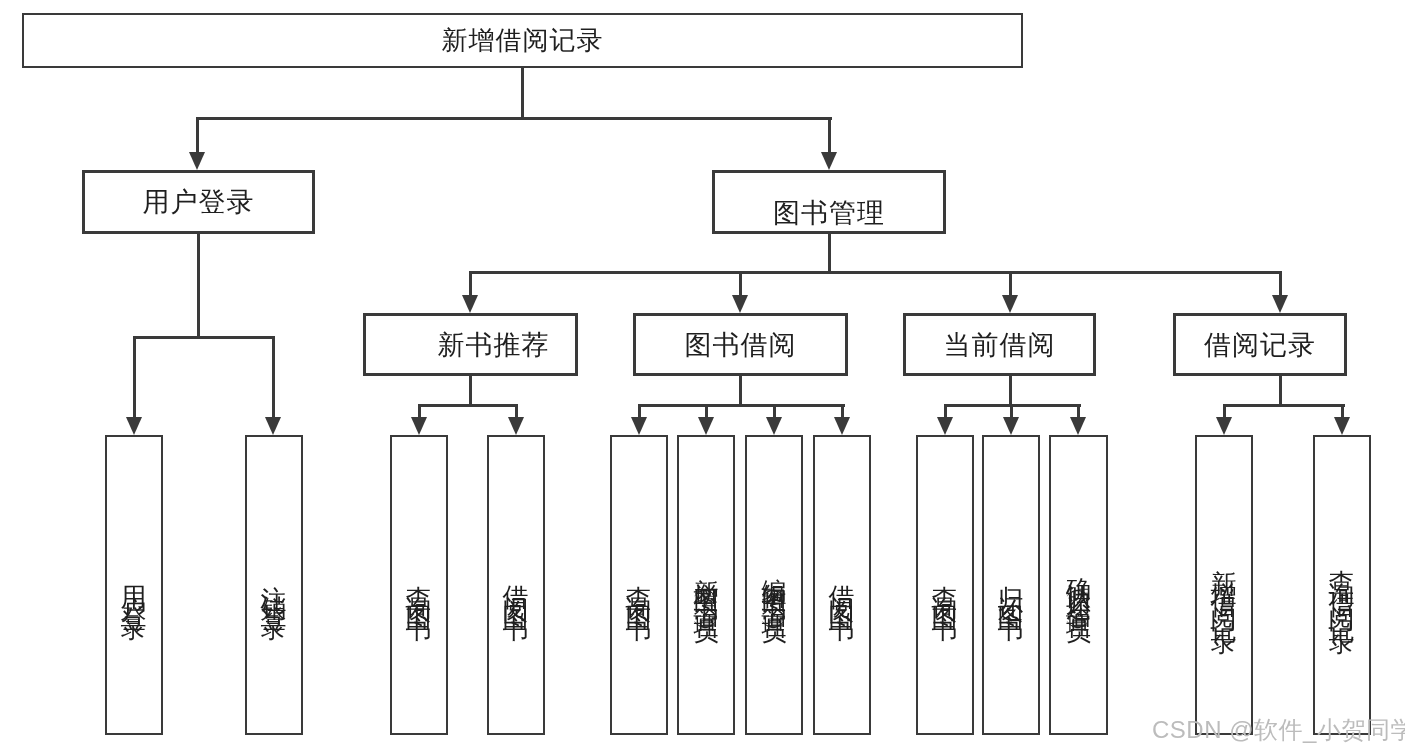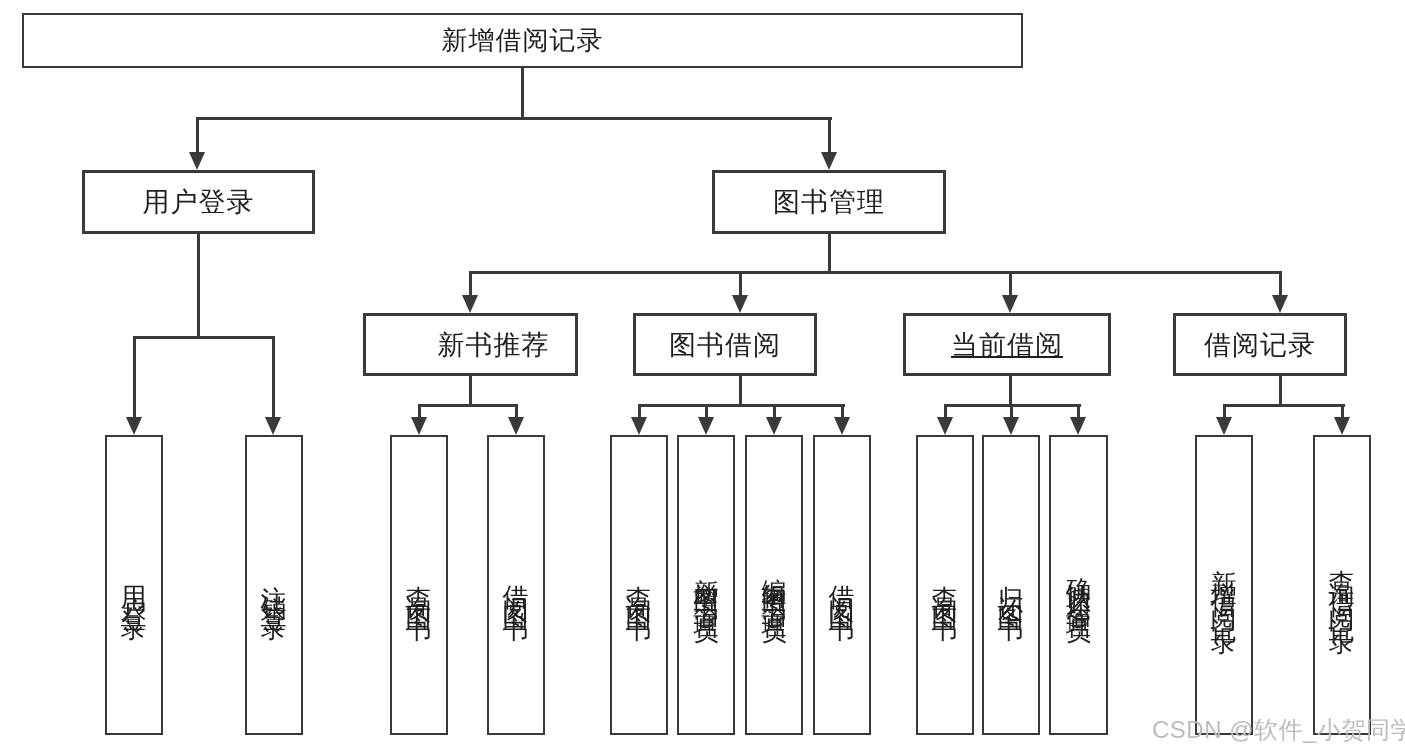--- a/index.html
+++ b/index.html
@@ -55,21 +55,21 @@
   <div class="line" style="left:521px;top:68px;width:3px;height:51px;"></div>
   <div class="line" style="left:196px;top:117px;width:636px;height:3px;"></div>
   <div class="line" style="left:196px;top:117px;width:3px;height:38px;"></div>
   <div class="arrow" style="left:189px;top:152px;"></div>
   <div class="line" style="left:828px;top:117px;width:3px;height:38px;"></div>
   <div class="arrow" style="left:821px;top:152px;"></div>
 
   <div class="box h" style="left:82px;top:170px;width:233px;height:64px;">
     <span>用户登录</span>
   </div>
-  <div class="box h" style="left:712px;top:170px;width:234px;height:64px;">
+  <div class="box h" style="left:712px;top:170px;width:234px;height:64px;align-items:flex-end;">
     <span>图书管理</span>
   </div>
 
   <div class="line" style="left:197px;top:234px;width:3px;height:104px;"></div>
   <div class="line" style="left:133px;top:336px;width:142px;height:3px;"></div>
   <div class="line" style="left:133px;top:336px;width:3px;height:83px;"></div>
   <div class="arrow" style="left:126px;top:417px;"></div>
   <div class="line" style="left:272px;top:336px;width:3px;height:83px;"></div>
   <div class="arrow" style="left:265px;top:417px;"></div>
 
@@ -80,24 +80,24 @@
   <div class="line" style="left:739px;top:271px;width:3px;height:26px;"></div>
   <div class="arrow" style="left:732px;top:295px;"></div>
   <div class="line" style="left:1009px;top:271px;width:3px;height:26px;"></div>
   <div class="arrow" style="left:1002px;top:295px;"></div>
   <div class="line" style="left:1279px;top:271px;width:3px;height:26px;"></div>
   <div class="arrow" style="left:1272px;top:295px;"></div>
 
   <div class="box h" style="left:363px;top:313px;width:215px;height:63px;padding-left:46px;">
     <span>新书推荐</span>
   </div>
-  <div class="box h" style="left:633px;top:313px;width:184px;height:63px;">
+  <div class="box h" style="left:633px;top:313px;width:215px;height:63px;">
     <span>图书借阅</span>
   </div>
-  <div class="box h" style="left:903px;top:313px;width:208px;height:63px;text-decoration:underline;">
+  <div class="box h" style="left:903px;top:313px;width:193px;height:63px;">
     <span>当前借阅</span>
   </div>
   <div class="box h" style="left:1173px;top:313px;width:174px;height:63px;">
     <span>借阅记录</span>
   </div>
 
   <div class="line" style="left:469px;top:376px;width:3px;height:31px;"></div>
   <div class="line" style="left:418px;top:404px;width:100px;height:3px;"></div>
   <div class="line" style="left:418px;top:404px;width:3px;height:15px;"></div>
   <div class="arrow" style="left:411px;top:417px;"></div>

